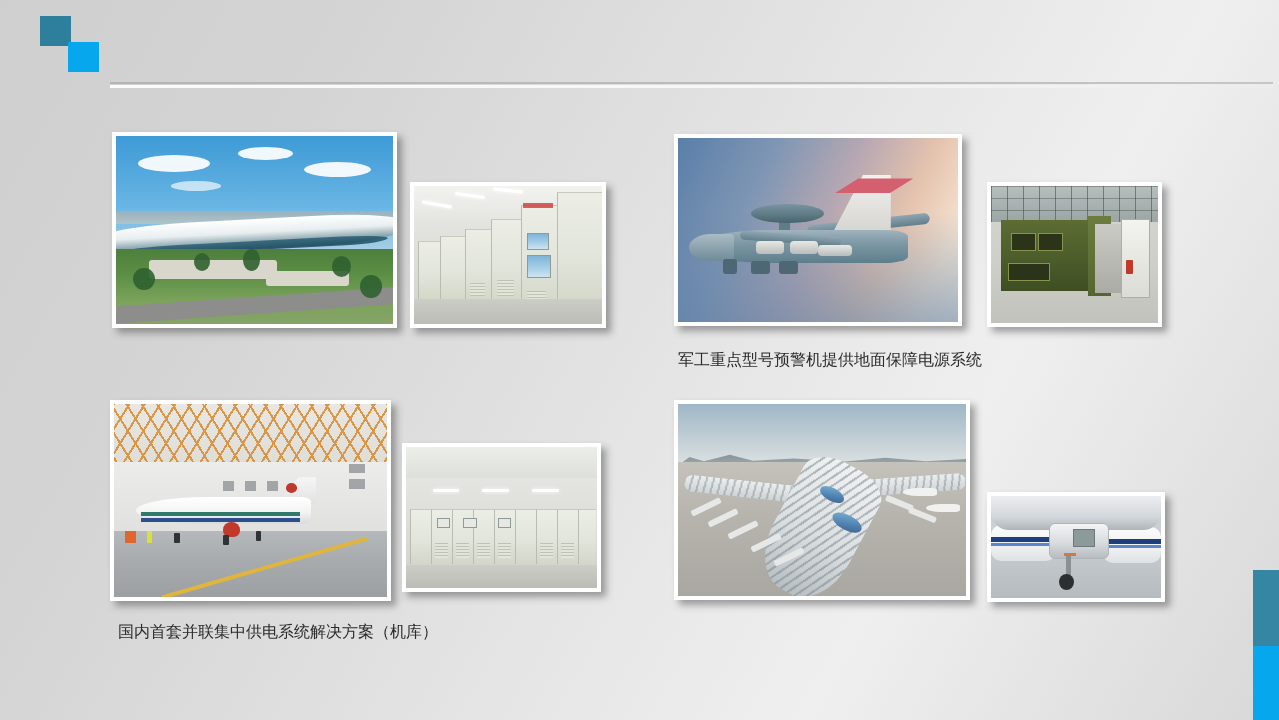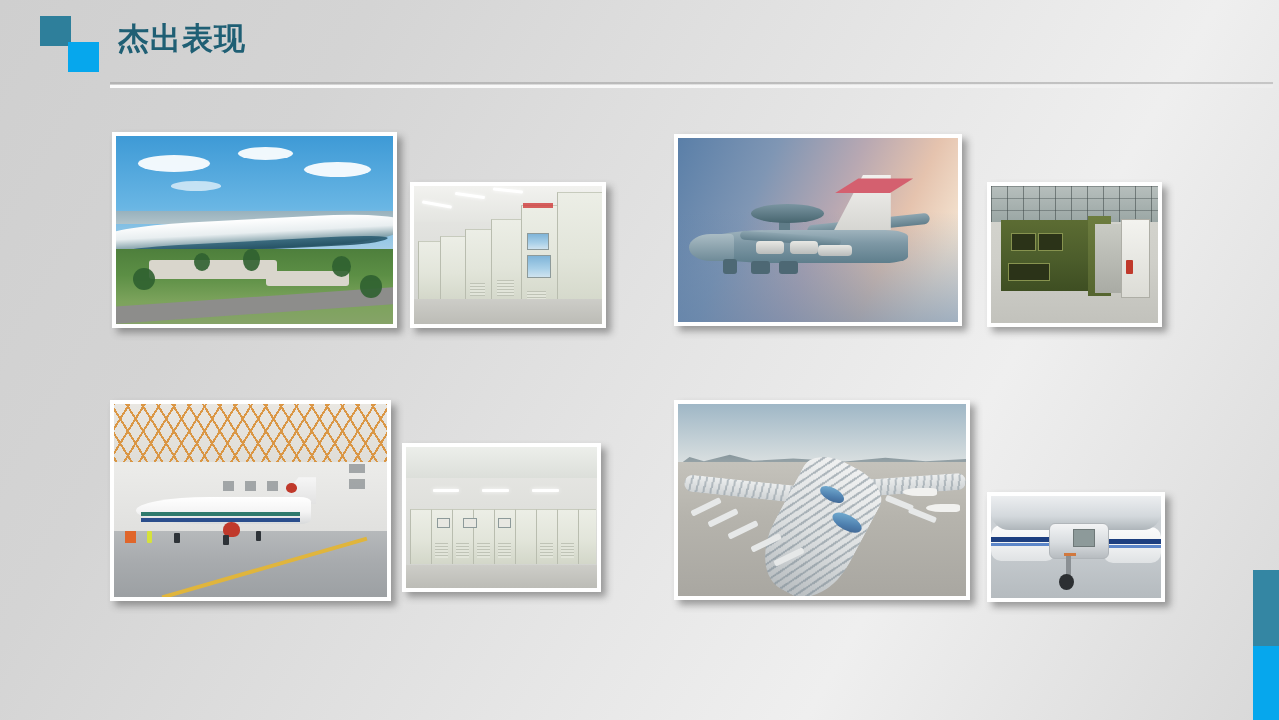--- a/index.html
+++ b/index.html
@@ -464,21 +464,20 @@
 </head>
 <body>
 
 <div class="slide">
 
   <div class="header-marks">
     <div class="mark-sq dark"></div>
     <div class="mark-sq light"></div>
   </div>
 
-  <div class="slide-title">杰出表现</div>
 
   <div class="header-rule"></div>
   <div class="header-rule-hi"></div>
 
   <div class="photo" id="photo-stadium">
     <div class="inner">
       <div class="sky-day"></div>
       <div class="cloud" style="left:8%;top:10%;width:26%;height:9%;"></div>
       <div class="cloud" style="left:44%;top:6%;width:20%;height:7%;"></div>
       <div class="cloud" style="left:68%;top:14%;width:24%;height:8%;"></div>
@@ -646,17 +645,19 @@
       <div class="livery-stripe light" style="left:66%;top:48%;width:34%;height:3%;"></div>
       <div class="wing-under"></div>
       <div class="engine-pod" style="left:34%;top:26%;width:34%;height:34%;"></div>
       <div class="cab-screen" style="left:48%;top:32%;width:12%;height:16%;background:#8d9a9a;border:1px solid #6e7878;"></div>
       <div class="strut" style="left:44%;top:58%;width:3%;height:22%;"></div>
       <div class="wheel" style="left:40%;top:76%;width:9%;height:16%;"></div>
       <div class="livery-stripe" style="left:43%;top:56%;width:7%;height:3%;background:#d1793f;"></div>
     </div>
   </div>
 
+  <div class="caption" id="caption-2">军工重点型号预警机提供地面保障电源系统</div>
+  <div class="caption" id="caption-3">国内首套并联集中供电系统解决方案（机库）</div>
 
   <div class="accent-bar top"></div>
   <div class="accent-bar bottom"></div>
 
 </div>
 
 </body></html>

